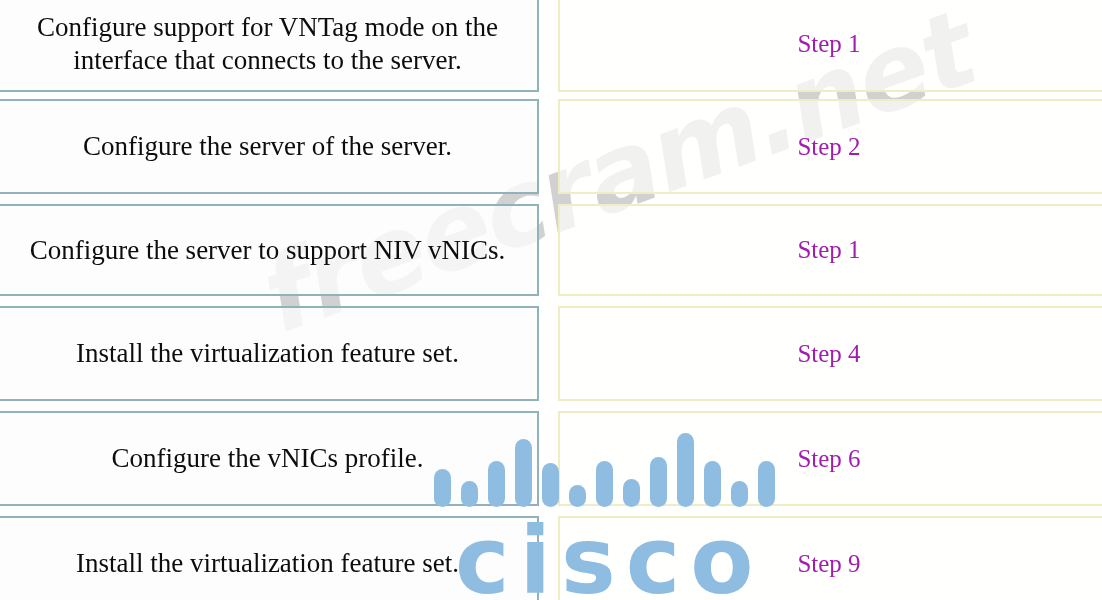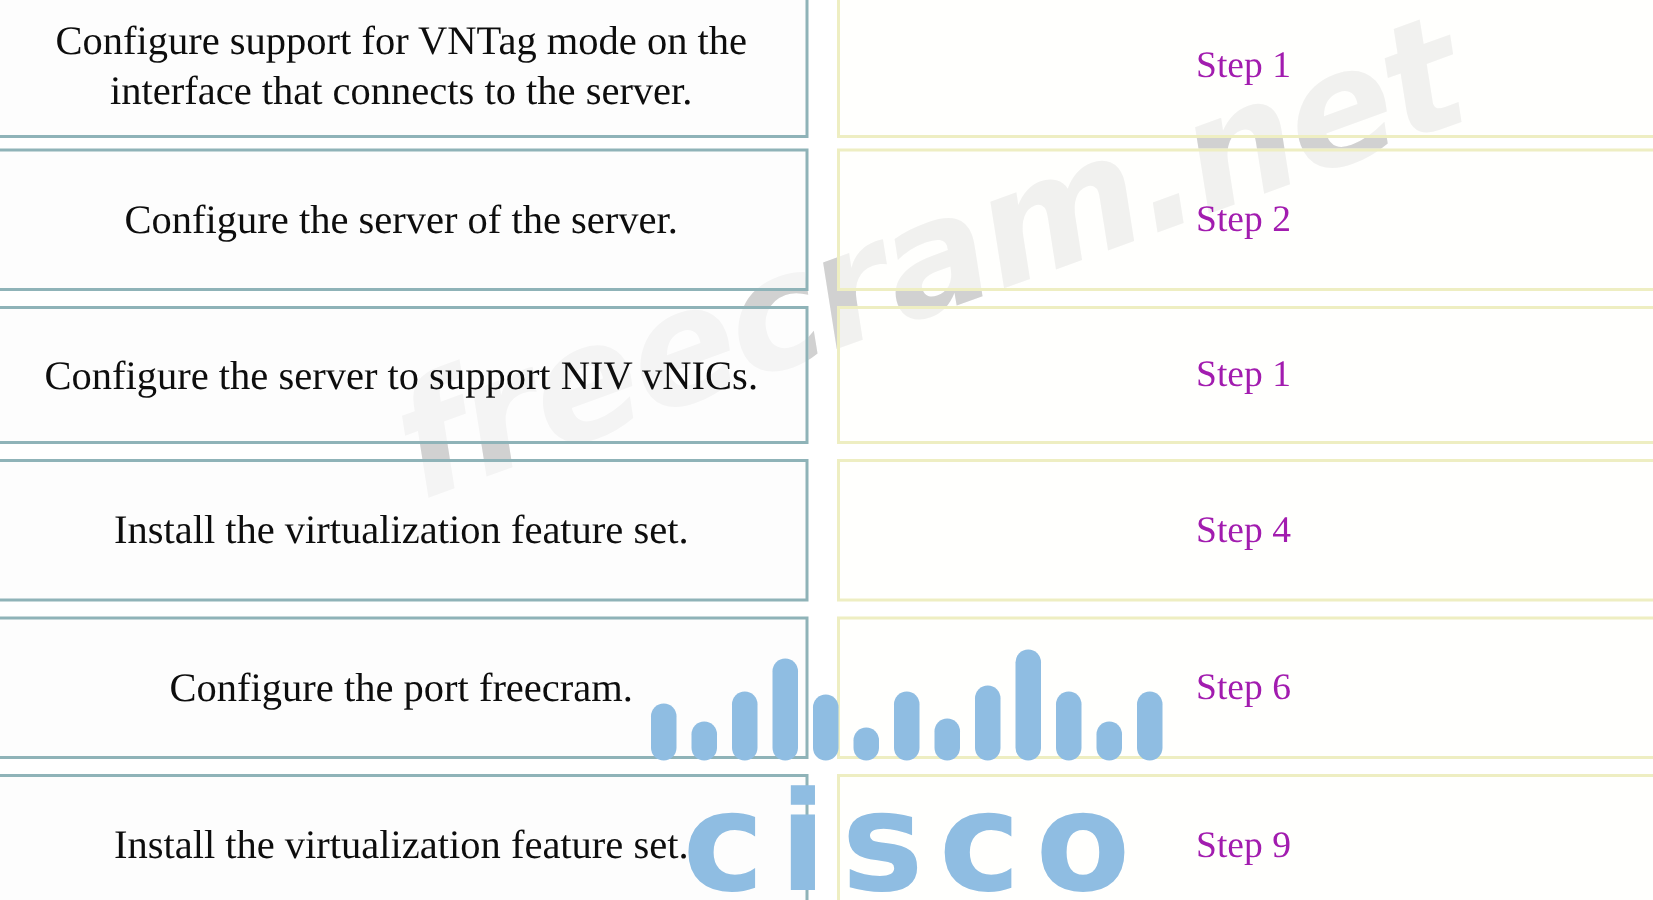--- a/index.html
+++ b/index.html
@@ -114,21 +114,21 @@
     <div class="box" style="top:99px;height:95px;">
       <span class="inner">Configure the server of the server.</span>
     </div>
     <div class="box" style="top:204px;height:92px;">
       <span class="inner">Configure the server to support NIV vNICs.</span>
     </div>
     <div class="box" style="top:306px;height:95px;">
       <span class="inner">Install the virtualization feature set.</span>
     </div>
     <div class="box" style="top:411px;height:95px;">
-      <span class="inner">Configure the port freecram.</span>
+      <span class="inner">Configure the vNICs profile.</span>
     </div>
     <div class="box" style="top:516px;height:95px;">
       <span class="inner">Install the virtualization feature set.</span>
     </div>
   </div>
 
   <div class="col-right">
     <div class="box" style="top:-4px;height:96px;">
       <span class="inner">Step 1</span>
     </div>

